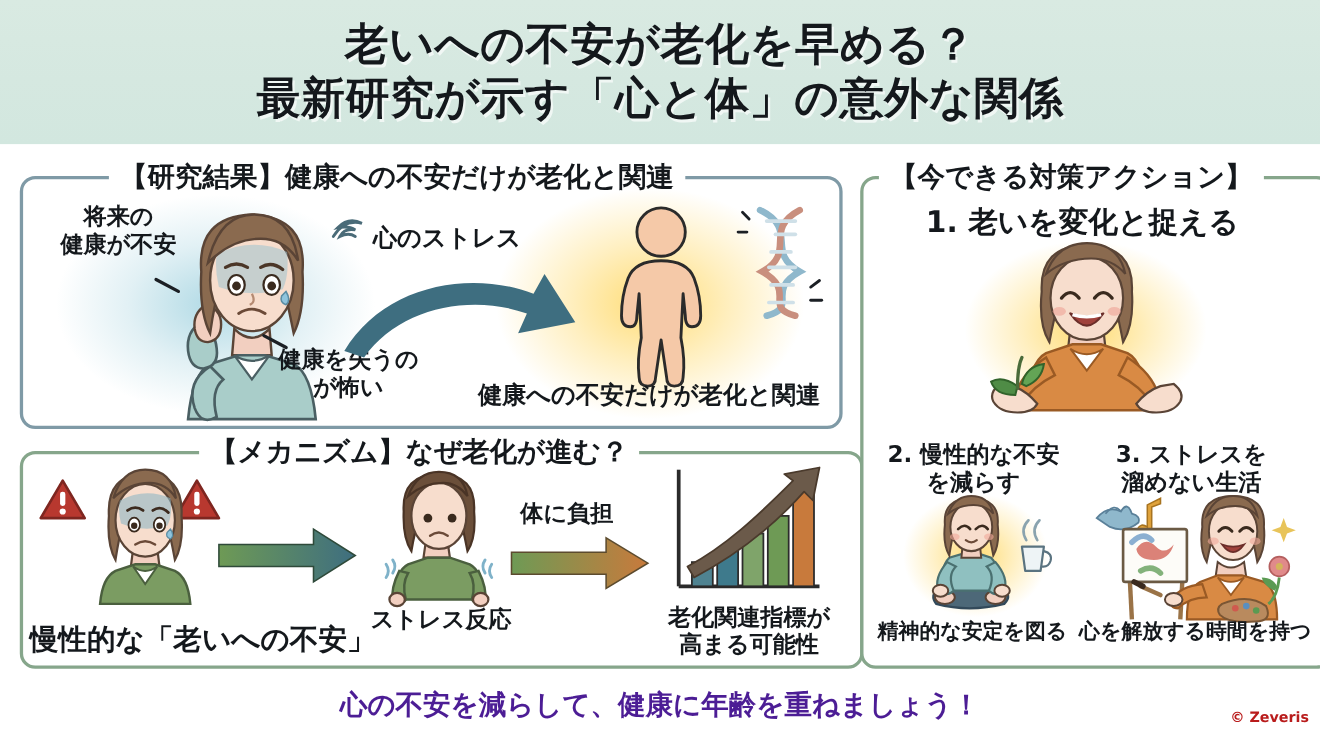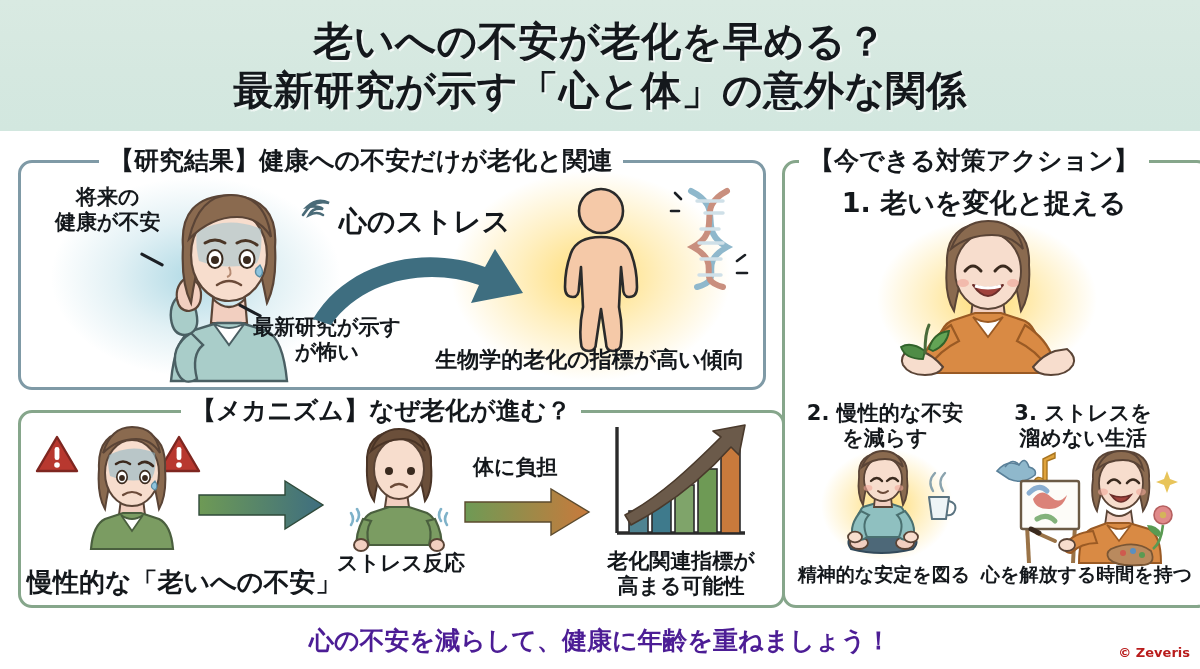--- a/index.html
+++ b/index.html
@@ -136,30 +136,30 @@
     <div class="fig" style="left:276px;top:30px;">
       <svg width="40" height="40" viewBox="0 0 40 40">
         <path d="M6 22 q10 -16 26 -12 q-12 -6 -22 4 q10 -2 16 2 q-10 -2 -14 6 q8 -4 14 0" fill="none" stroke="#4a6b78" stroke-width="2.6" stroke-linecap="round"></path>
       </svg>
     </div>
 
     <div class="lbl" style="left:34px;top:22px;font-size:21px;text-align:center;">将来の
 健康が不安</div>
     <div class="dash" style="left:118px;top:95px;width:26px;transform:rotate(28deg);"></div>
 
-    <div class="lbl" style="left:232px;top:152px;font-size:21px;text-align:center;">最新研究が示す
+    <div class="lbl" style="left:232px;top:152px;font-size:21px;text-align:center;">健康を失うの
 が怖い</div>
     <div class="dash" style="left:216px;top:146px;width:26px;transform:rotate(28deg);"></div>
 
     <div class="fig" style="left:288px;top:74px;">
       <svg width="236" height="92" viewBox="0 0 236 92">
         <path d="M4 82 C40 22 118 8 176 30 L186 12 L214 56 L162 66 L170 48 C120 30 54 42 22 88 Z" fill="#3e6e80"></path>
       </svg>
     </div>
-    <div class="lbl" style="left:318px;top:42px;font-size:28px;">心のストレス</div>
+    <div class="lbl" style="left:318px;top:42px;font-size:22px;">心のストレス</div>
 
     <div class="fig" style="left:520px;top:24px;">
       <svg width="120" height="166" viewBox="0 0 120 166">
         <circle cx="60" cy="24" r="22" fill="#f5c9a8" stroke="#2b2b2b" stroke-width="2.6"></circle>
         <path d="M60 50 q-24 0 -30 16 q-6 16 -6 34 q0 10 8 10 q6 0 6 -10 l2 -20 l2 40 q-4 20 -2 36 q0 8 8 8 q7 0 7 -8 l5 -34 l5 34 q0 8 7 8 q8 0 8 -8 q2 -16 -2 -36 l2 -40 l2 20 q0 10 6 10 q8 0 8 -10 q0 -18 -6 -34 q-6 -16 -30 -16 z" fill="#f5c9a8" stroke="#2b2b2b" stroke-width="2.6" stroke-linejoin="round"></path>
       </svg>
     </div>
 
     <div class="fig" style="left:654px;top:22px;">
       <svg width="72" height="106" viewBox="0 0 72 106">
@@ -175,21 +175,21 @@
         </g>
         <g stroke="#1b1f24" stroke-width="2.6" stroke-linecap="round">
           <line x1="6" y1="14" x2="0" y2="8"></line>
           <line x1="4" y1="26" x2="-4" y2="26"></line>
           <line x1="62" y1="76" x2="70" y2="70"></line>
           <line x1="62" y1="88" x2="72" y2="88"></line>
         </g>
       </svg>
     </div>
 
-    <div class="lbl" style="left:404px;top:184px;width:330px;font-size:22px;">生物学的老化の指標が高い傾向</div>
+    <div class="lbl" style="left:404px;top:184px;width:330px;font-size:22px;">健康への不安だけが老化と関連</div>
   </div>
 
   <div class="panel panel-green" id="panel-mech">
     <div class="panel-title">【メカニズム】なぜ老化が進む？</div>
 
     <div class="warn" style="left:14px;top:22px;">
       <svg width="44" height="40" viewBox="0 0 44 40">
         <path d="M22 2 L42 36 H2 Z" fill="#b8382f" stroke="#7e2620" stroke-width="2.4" stroke-linejoin="round"></path>
         <rect x="19.6" y="12" width="4.8" height="13" rx="2.2" fill="#ffffff"></rect>
         <circle cx="22" cy="30" r="2.8" fill="#ffffff"></circle>

